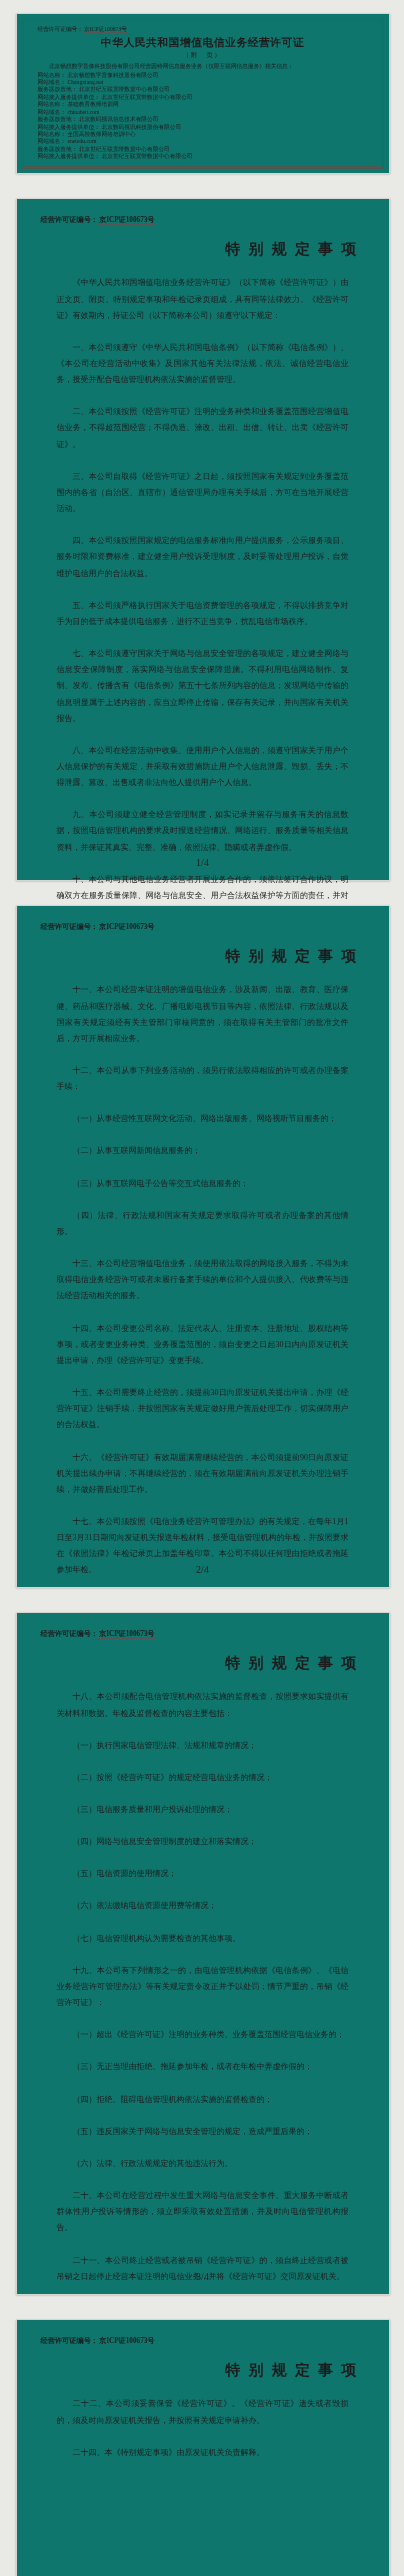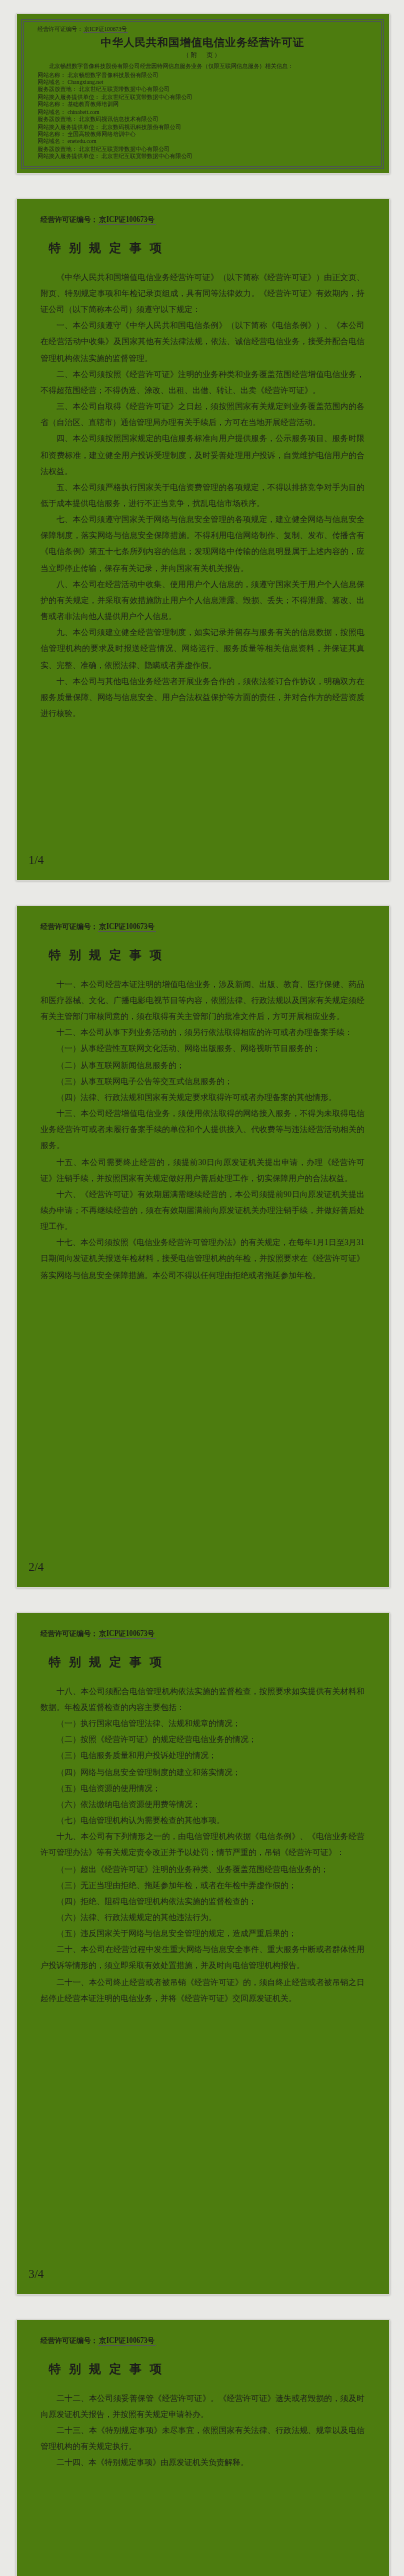--- a/index.html
+++ b/index.html
@@ -7,21 +7,21 @@
   body {
     width: 405px;
     background: #e9e9e6;
     font-family: "Liberation Serif", "DejaVu Serif", serif;
     color: #1c1c1c;
   }
   .stage { padding-top: 13.4px; }
   .page {
     width: 374px;
     margin: 0 auto 24px;
-    background: #4d7c0f;
+    background: #0f766e;
     border: 0.5px solid #d6d6d0;
     box-shadow: 0 0.5px 2.1px rgba(0,0,0,.28);
   }
 
   
   .page.cert { height: 161px; padding: 4.6px; }
   .cert-outer { height: 100%; border: 1.5px solid #4c584f; padding: 1px; }
   .cert-inner { height: 100%; border: 0.5px solid #4c584f; padding: 4.1px 13.4px 2.1px; overflow: hidden; }
   .cert-header { font-size: 5.7px; text-align: left; }
   .licno { border-bottom: 0.5px solid #555; padding: 0 1px; }
@@ -29,28 +29,28 @@
   .cert-subtitle { font-size: 6.4px; text-align: center; margin: 1px 0 3.1px; letter-spacing: 1.5px; }
   .cert-body { font-size: 5.7px; line-height: 7.4px; }
   .cert-intro { text-indent: 2em; margin: 0 0 1px; text-align: justify; }
   .cert-row { white-space: nowrap; overflow: hidden; }
   .row-label { margin-right: 1.5px; }
 
   
   .page.prov { height: 683px; padding: 15.5px 24px 13.4px; position: relative; }
   .prov-header { font-size: 7.2px; font-weight: 600; }
   .prov-title {
-    font-size: 12px; font-weight: bold; text-align: left;
+    font-size: 15px; font-weight: bold; text-align: right;
     letter-spacing: 8.2px; text-indent: 8.2px; margin: 15.5px 0 12.4px;
   }
   .prov-body { font-size: 8px; line-height: 2.02; text-align: justify; }
-  .para { text-indent: 2em; margin: 0; }
+  .para { text-indent: 2em; margin: 16px; }
   .page-number {
-    position: absolute; bottom: 12.4px; left: 12px; width: 100%;
-    text-align: left; font-size: 12px;
+    position: absolute; bottom: 12.4px; left: 0; width: 100%;
+    text-align: center; font-size: 10px;
   }
 </style>
 </head>
 <body>
 
 <div class="stage">
 
   <section class="page cert">
     <div class="cert-outer">
       <div class="cert-inner">
@@ -106,23 +106,24 @@
     </div>
     <h2 class="prov-title">特别规定事项</h2>
     <div class="prov-body">
         <div class="para item">十一、本公司经营本证注明的增值电信业务，涉及新闻、出版、教育、医疗保健、药品和医疗器械、文化、广播电影电视节目等内容，依照法律、行政法规以及国家有关规定须经有关主管部门审核同意的，须在取得有关主管部门的批准文件后，方可开展相应业务。</div>
         <div class="para item">十二、本公司从事下列业务活动的，须另行依法取得相应的许可或者办理备案手续：</div>
         <div class="para sub">（一）从事经营性互联网文化活动、网络出版服务、网络视听节目服务的；</div>
         <div class="para sub">（二）从事互联网新闻信息服务的；</div>
         <div class="para sub">（三）从事互联网电子公告等交互式信息服务的；</div>
         <div class="para sub">（四）法律、行政法规和国家有关规定要求取得许可或者办理备案的其他情形。</div>
         <div class="para item">十三、本公司经营增值电信业务，须使用依法取得的网络接入服务，不得为未取得电信业务经营许可或者未履行备案手续的单位和个人提供接入、代收费等与违法经营活动相关的服务。</div>
+        <div class="para item">十四、本公司变更公司名称、法定代表人、注册资本、注册地址、股权结构等事项，或者变更业务种类、业务覆盖范围的，须自变更之日起30日内向原发证机关提出申请，办理《经营许可证》变更手续。</div>
         <div class="para item">十五、本公司需要终止经营的，须提前30日向原发证机关提出申请，办理《经营许可证》注销手续，并按照国家有关规定做好用户善后处理工作，切实保障用户的合法权益。</div>
         <div class="para item">十六、《经营许可证》有效期届满需继续经营的，本公司须提前90日向原发证机关提出续办申请；不再继续经营的，须在有效期届满前向原发证机关办理注销手续，并做好善后处理工作。</div>
-        <div class="para item">十七、本公司须按照《电信业务经营许可管理办法》的有关规定，在每年1月1日至3月31日期间向发证机关报送年检材料，接受电信管理机构的年检，并按照要求在《经营许可证》落实网络与信息安全保障措施。本公司不得以任何理由拒绝或者拖延参加年检。</div>
+        <div class="para item">十七、本公司须按照《电信业务经营许可管理办法》的有关规定，在每年1月1日至3月31日期间向发证机关报送年检材料，接受电信管理机构的年检，并按照要求在《依照法律》年检记录页上加盖年检印章。本公司不得以任何理由拒绝或者拖延参加年检。</div>
       </div>
     <div class="page-number">2/4</div>
   </section>
 
   <section class="page prov">
     <div class="prov-header">
       <span>经营许可证编号：</span><span class="licno">京ICP证100673号</span>
     </div>
     <h2 class="prov-title">特别规定事项</h2>
     <div class="prov-body">
@@ -131,35 +132,34 @@
         <div class="para sub">（二）按照《经营许可证》的规定经营电信业务的情况；</div>
         <div class="para sub">（三）电信服务质量和用户投诉处理的情况；</div>
         <div class="para sub">（四）网络与信息安全管理制度的建立和落实情况；</div>
         <div class="para sub">（五）电信资源的使用情况；</div>
         <div class="para sub">（六）依法缴纳电信资源使用费等情况；</div>
         <div class="para sub">（七）电信管理机构认为需要检查的其他事项。</div>
         <div class="para item">十九、本公司有下列情形之一的，由电信管理机构依据《电信条例》、《电信业务经营许可管理办法》等有关规定责令改正并予以处罚；情节严重的，吊销《经营许可证》：</div>
         <div class="para sub">（一）超出《经营许可证》注明的业务种类、业务覆盖范围经营电信业务的；</div>
         <div class="para sub">（三）无正当理由拒绝、拖延参加年检，或者在年检中弄虚作假的；</div>
         <div class="para sub">（四）拒绝、阻碍电信管理机构依法实施的监督检查的；</div>
+        <div class="para sub">（五）违反国家关于网络与信息安全管理的规定，造成严重后果的；</div>
         <div class="para sub">（六）法律、行政法规规定的其他违法行为。</div>
-        <div class="para sub">（五）违反国家关于网络与信息安全管理的规定，造成严重后果的；</div>
         <div class="para item">二十、本公司在经营过程中发生重大网络与信息安全事件、重大服务中断或者群体性用户投诉等情形的，须立即采取有效处置措施，并及时向电信管理机构报告。</div>
         <div class="para item">二十一、本公司终止经营或者被吊销《经营许可证》的，须自终止经营或者被吊销之日起停止经营本证注明的电信业务，并将《经营许可证》交回原发证机关。</div>
       </div>
     <div class="page-number">3/4</div>
   </section>
 
   <section class="page prov">
     <div class="prov-header">
       <span>经营许可证编号：</span><span class="licno">京ICP证100673号</span>
     </div>
     <h2 class="prov-title">特别规定事项</h2>
     <div class="prov-body">
         <div class="para item">二十二、本公司须妥善保管《经营许可证》。《经营许可证》遗失或者毁损的，须及时向原发证机关报告，并按照有关规定申请补办。</div>
-        <div class="para item">二十三、本《特别规定事项》未尽事宜，依照国家有关法律、行政法规、规章以及电信管理机构的有关规定执行。</div>
         <div class="para item">二十四、本《特别规定事项》由原发证机关负责解释。</div>
       </div>
 
   </section>
 
 </div>
 
 
 </body></html>

